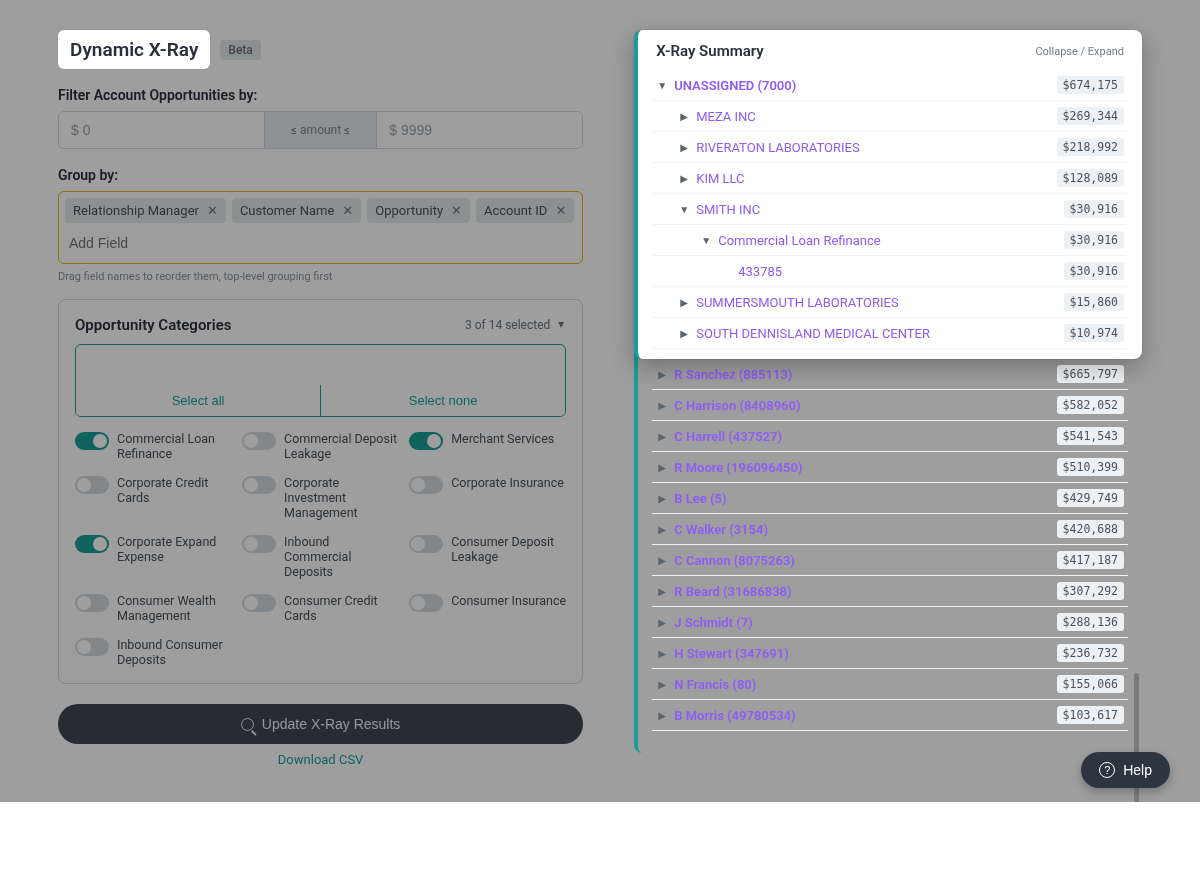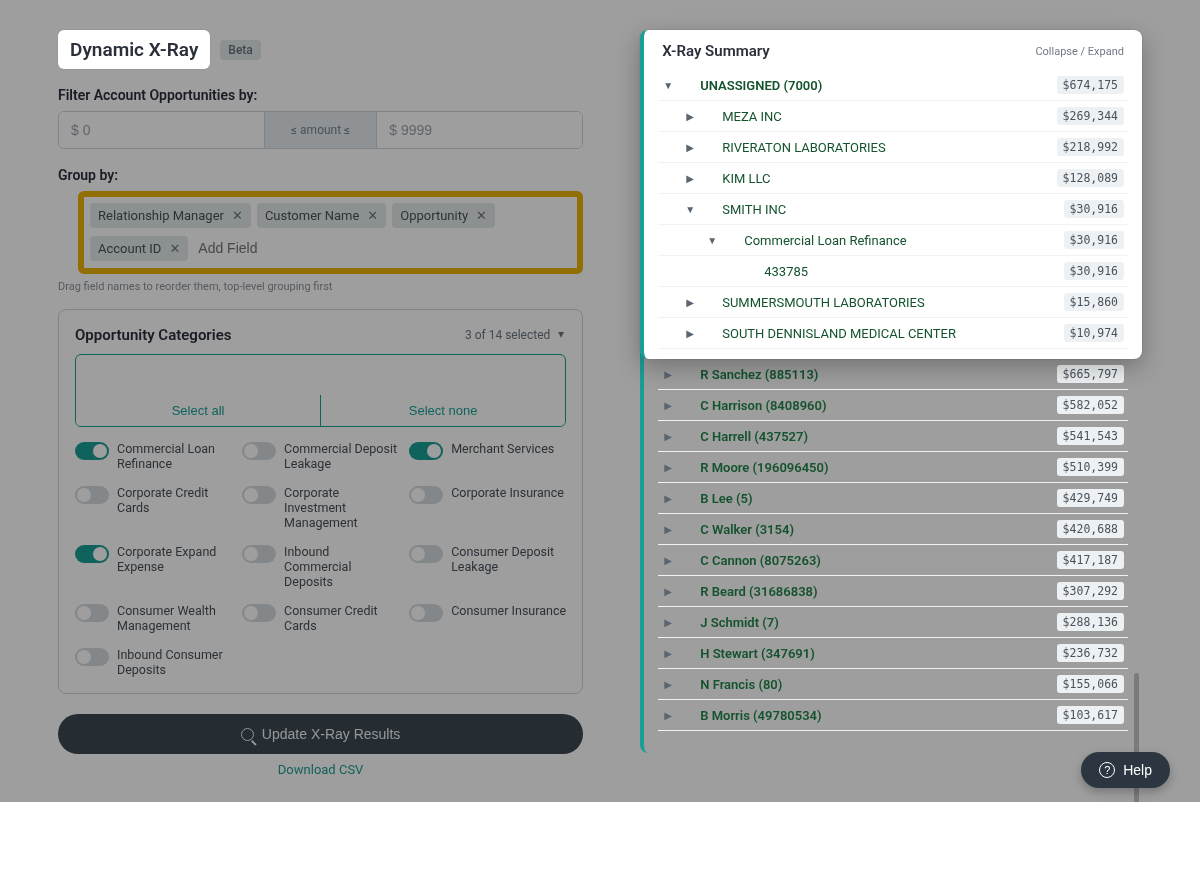--- a/index.html
+++ b/index.html
@@ -25,21 +25,21 @@
   
   .dim-overlay {
     position: absolute;
     inset: 0;
     background: rgba(0,0,0,0.38);
     pointer-events: none;
     z-index: 5;
   }
   .content-cols {
     display: flex;
-    gap: 16px;
+    gap: 10px;
     height: 100%;
   }
   .left-col {
     flex: 0 0 512px;
     display: flex;
     flex-direction: column;
   }
   .right-col {
     flex: 1;
     display: flex;
@@ -107,28 +107,27 @@
     display: flex;
     align-items: center;
     justify-content: center;
     border-left: 1px solid #cfd6db;
     border-right: 1px solid #cfd6db;
     white-space: nowrap;
   }
 
   
   .tags-wrap {
-    border: 6px solid #eab308;
+    border: 1px solid #eab308;
     border-radius: 6px;
     padding: 6px 6px;
     display: flex;
     flex-wrap: wrap;
     gap: 6px;
     align-items: center;
-    margin-left: 20px;
   }
   .tag {
     background: #e3e8eb;
     border-radius: 4px;
     padding: 5px 8px;
     font-size: 13px;
     color: #48525b;
     display: flex;
     align-items: center;
     gap: 8px;
@@ -280,21 +279,21 @@
     width: 12px;
     display: inline-block;
     color: #5a6570;
     font-size: 10px;
     text-align: center;
   }
   .indent-0 { padding-left: 4px; }
   .indent-1 { padding-left: 26px; }
   .indent-2 { padding-left: 48px; }
   .indent-3 { padding-left: 68px; }
-  .row-label { color: #14532d; margin-left: 20px; }
+  .row-label { color: #8b5cf6; }
   .row-label.bold { font-weight: 600; }
 
   
   .cutout-region {
     position: relative;
     z-index: 25;
     background: #fff;
     border-radius: 8px;
     box-shadow: 0 0 0 1px rgba(30,40,50,0.06), 0 8px 24px rgba(0,0,0,0.28);
     border-left: 4px solid #1b9e96;

